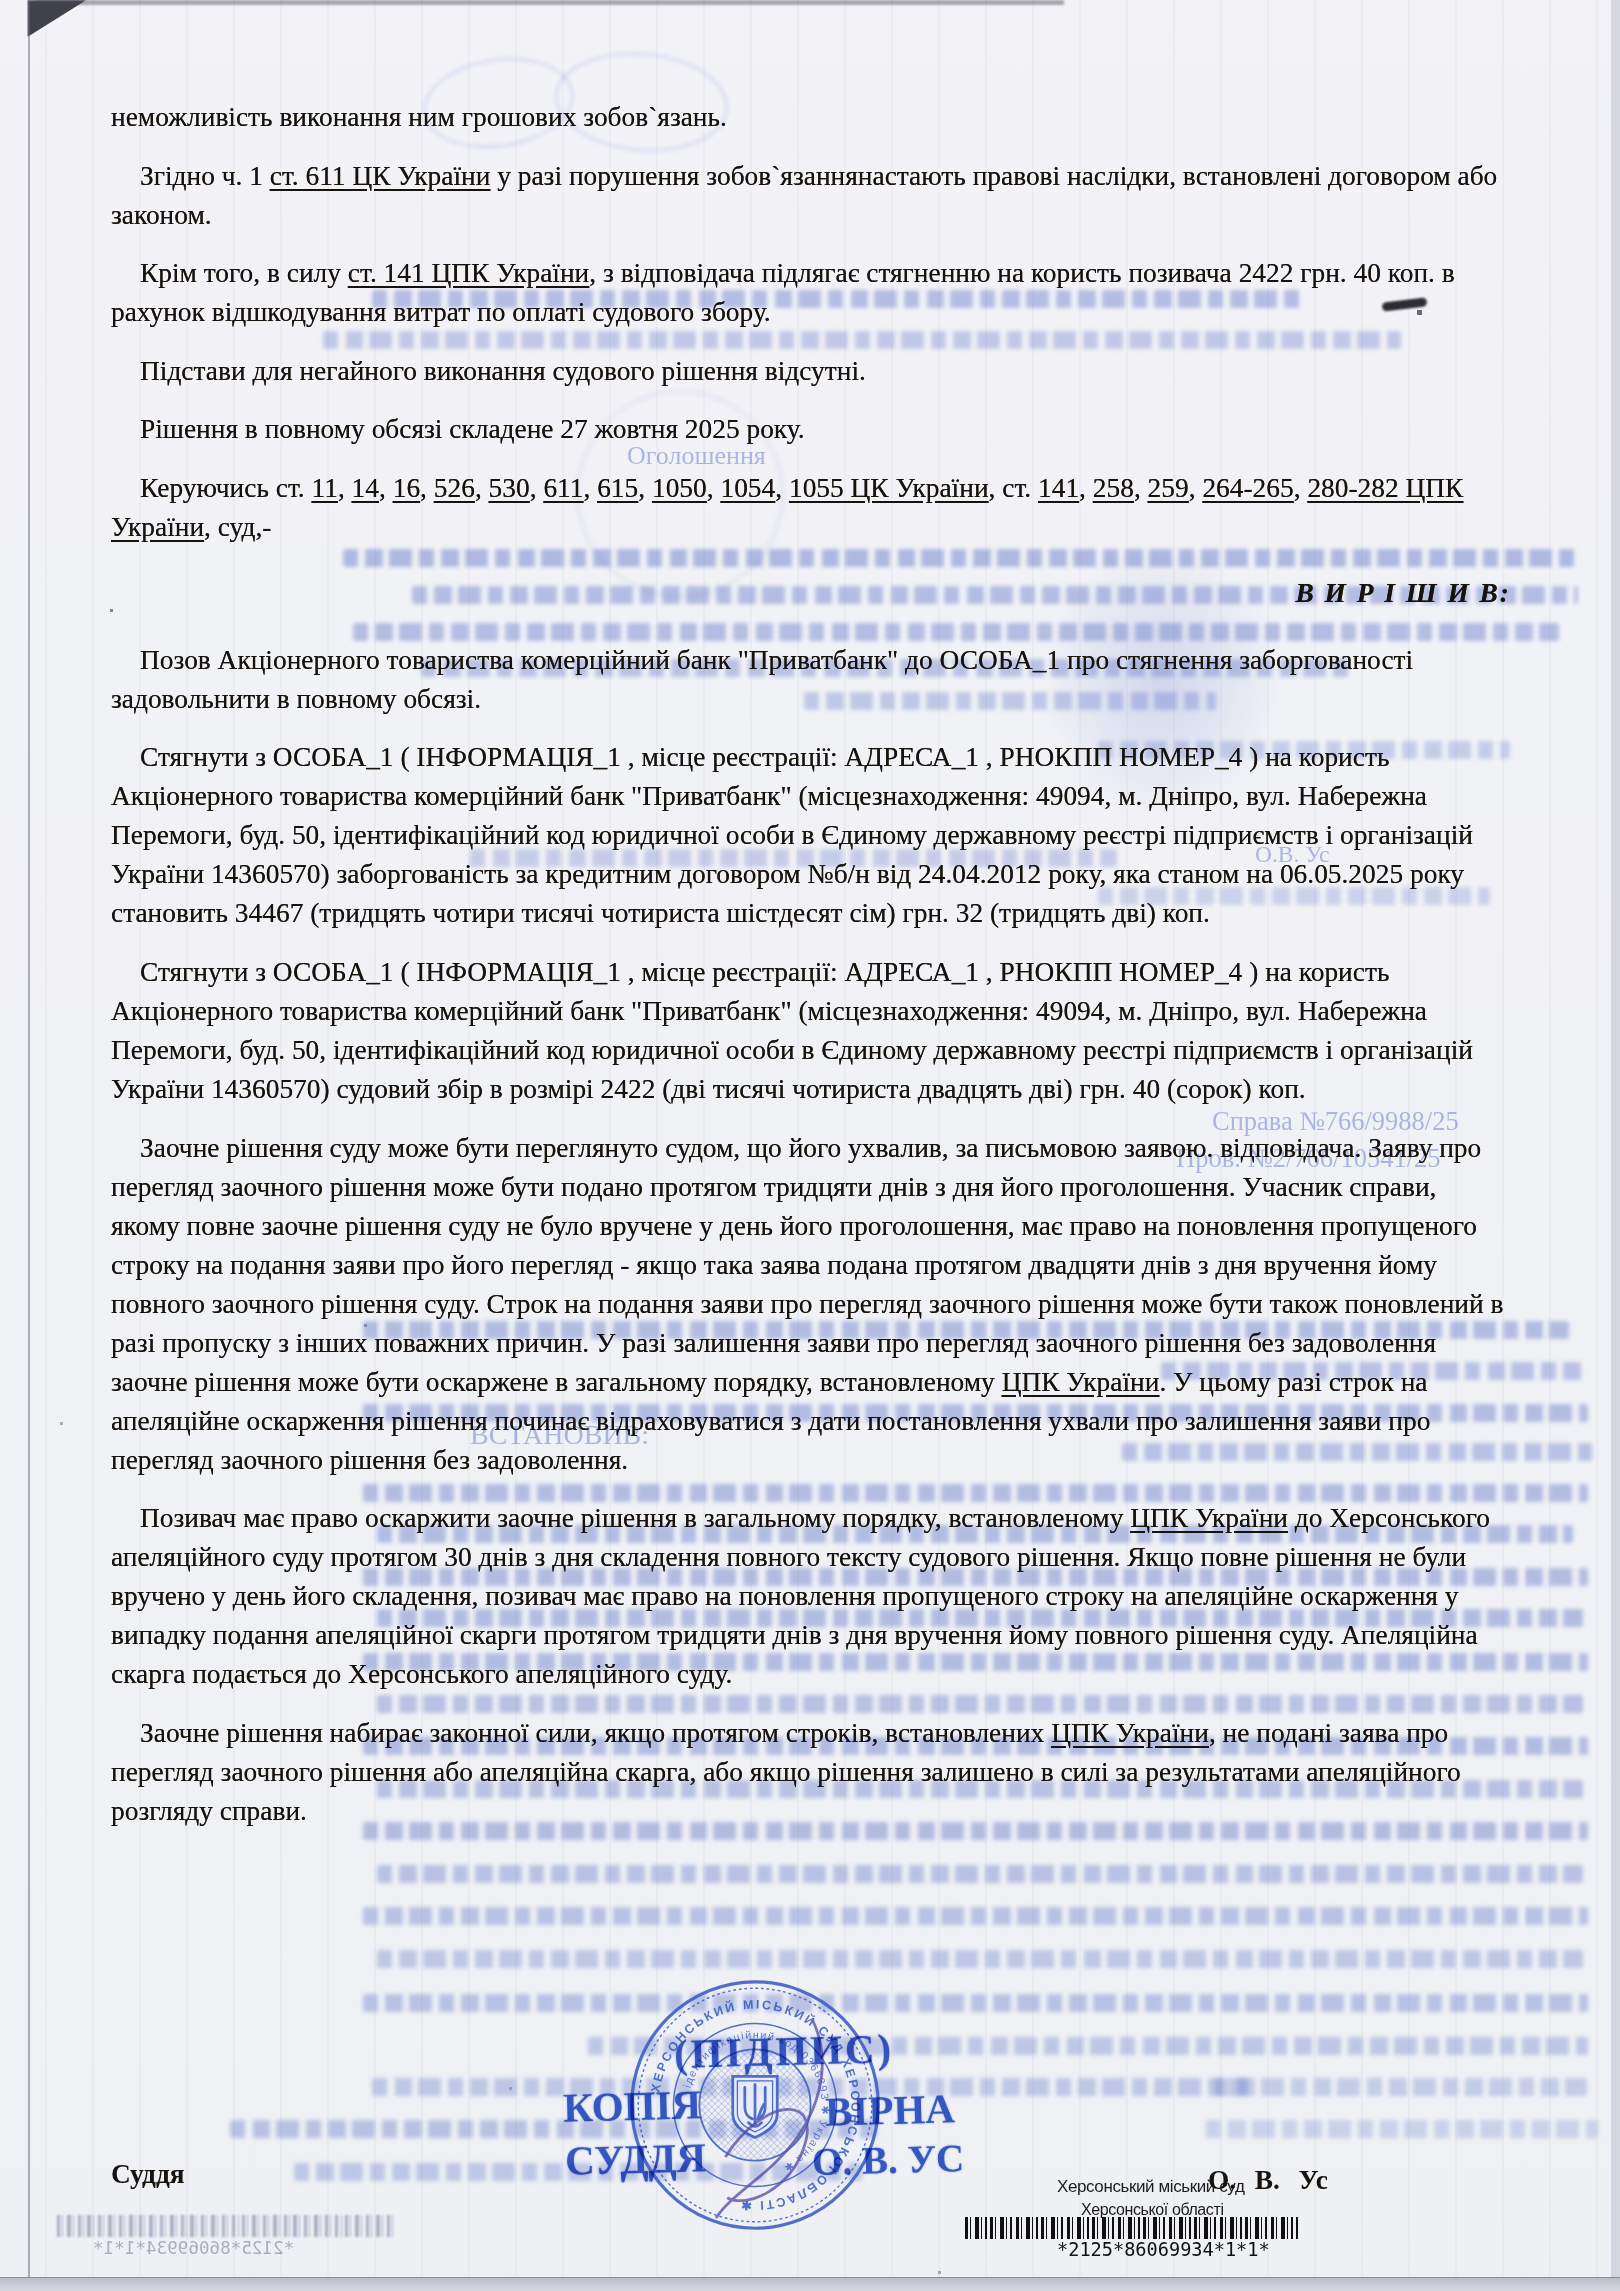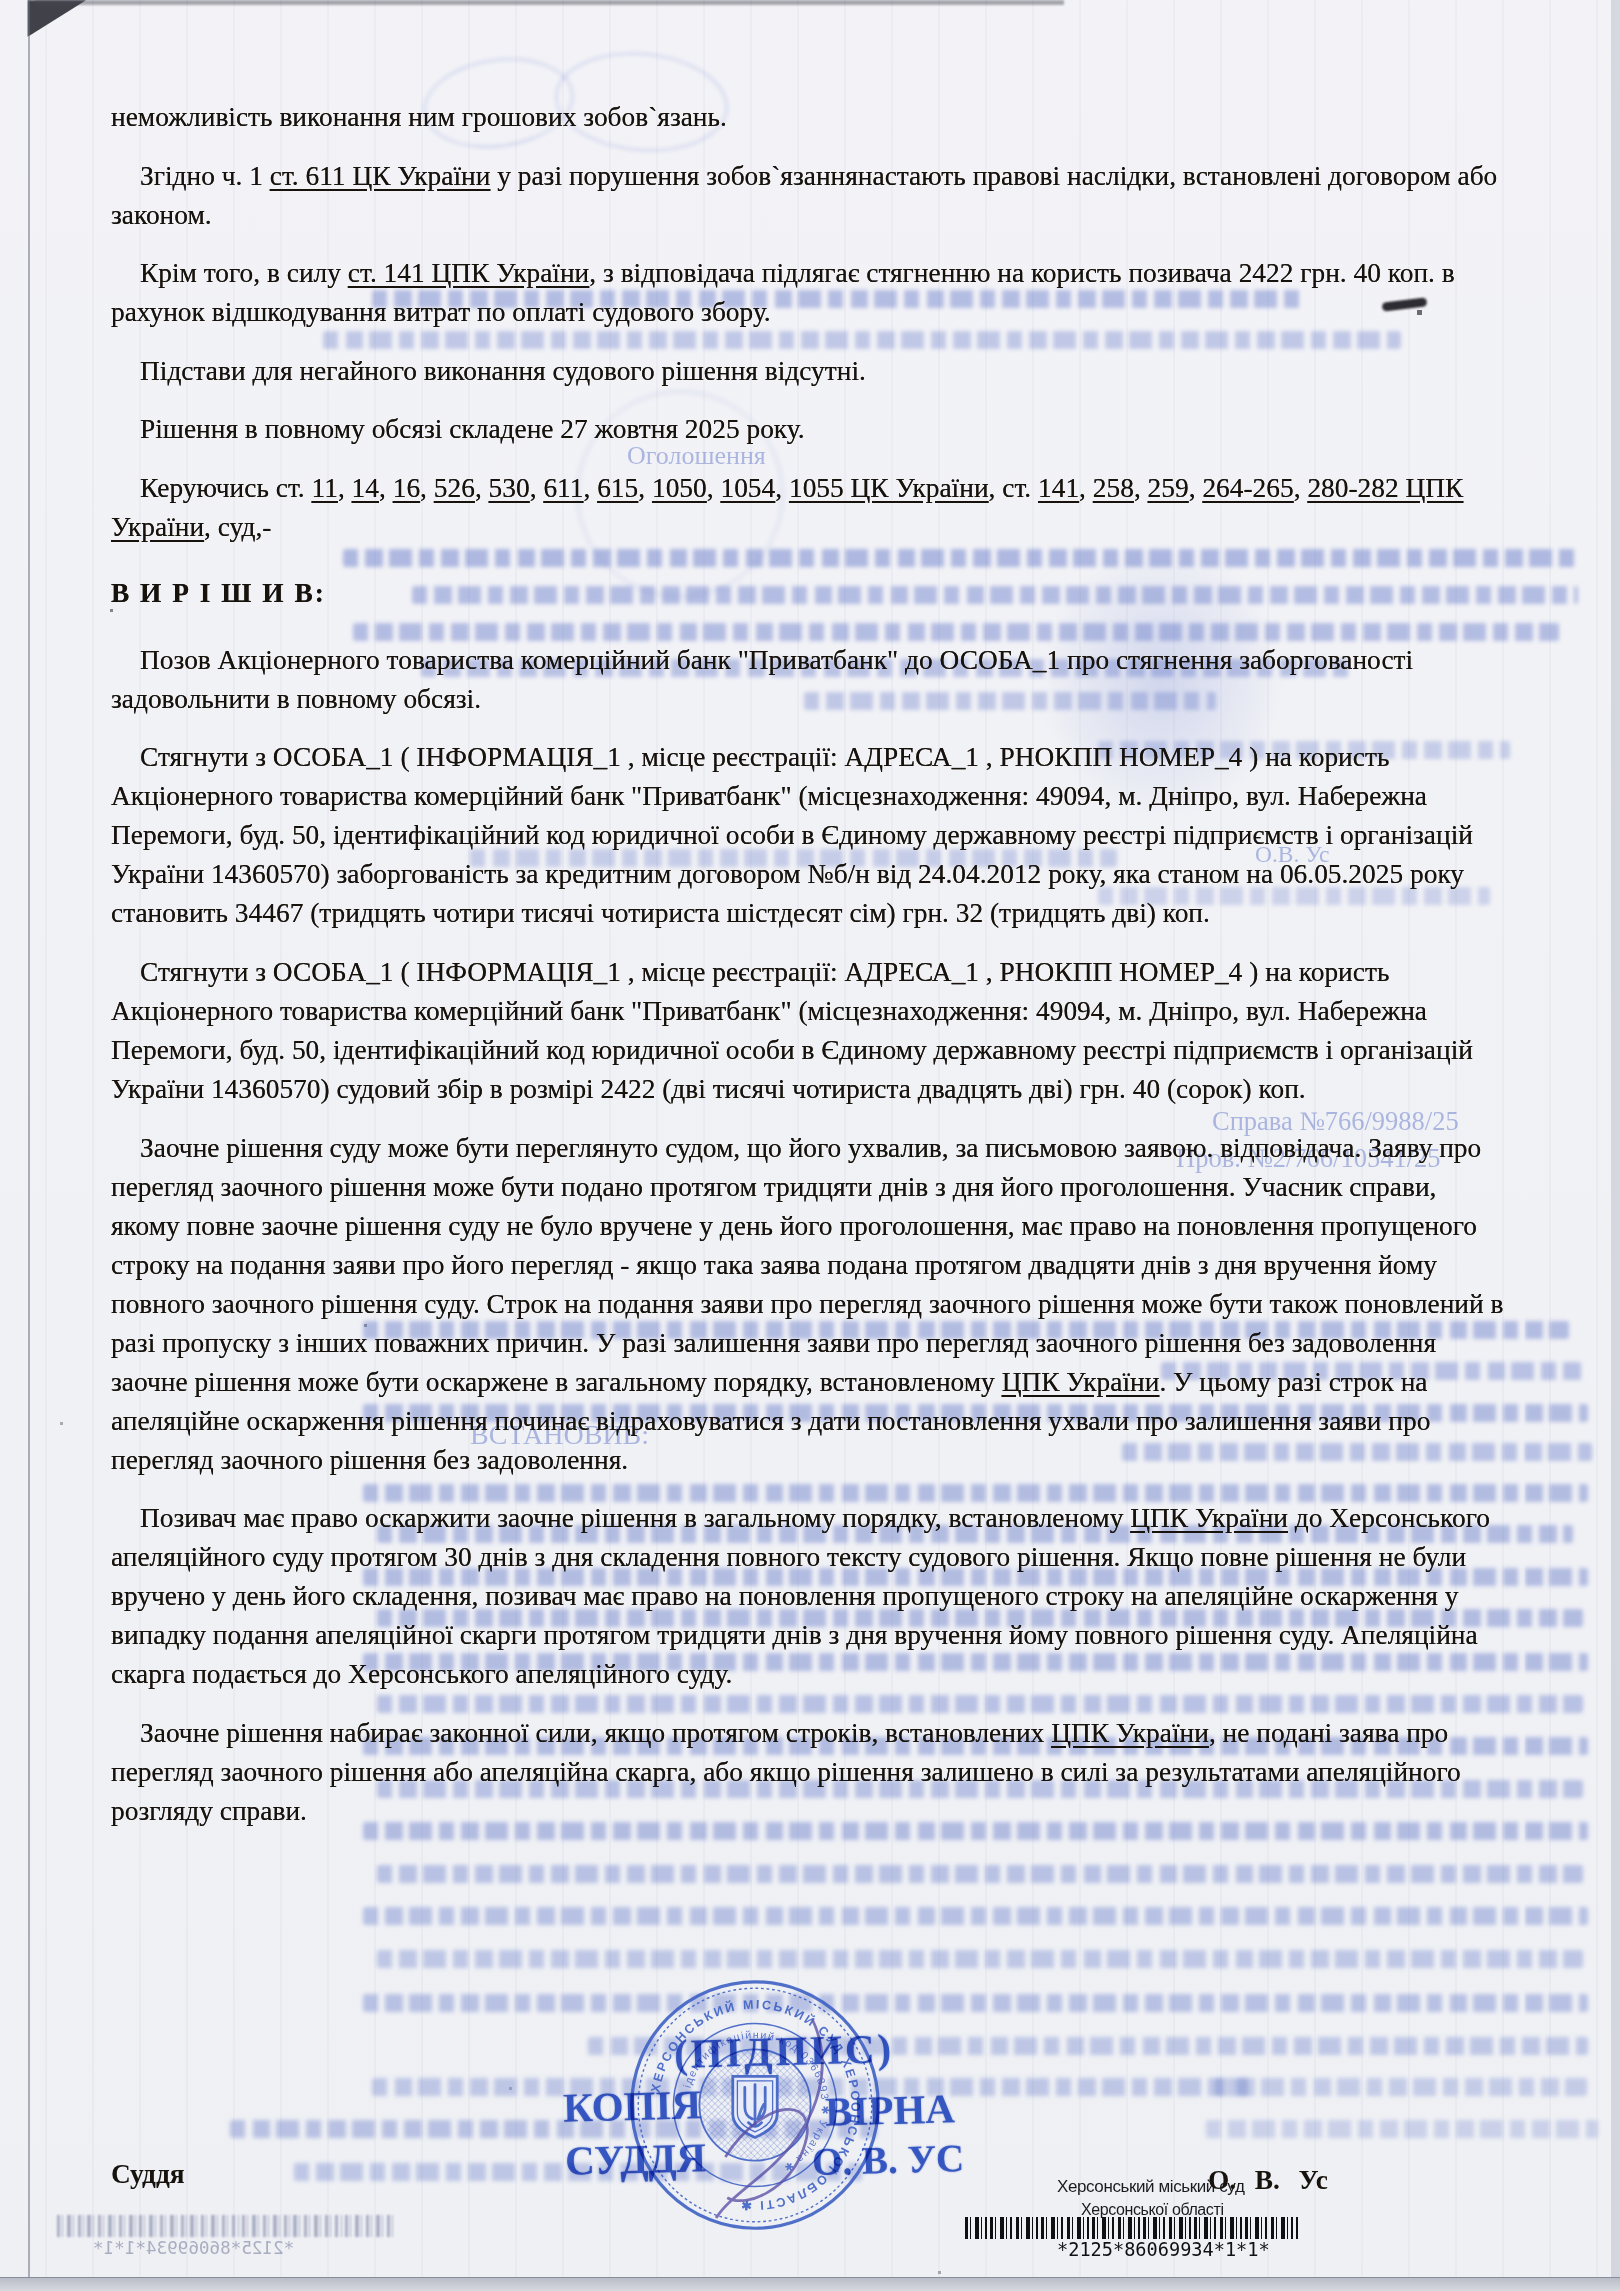--- a/index.html
+++ b/index.html
@@ -35,21 +35,21 @@
   .ghost-barcode{position:absolute;left:57px;top:2215px;width:339px;height:21.6px;opacity:.4;filter:blur(1px);
     background:repeating-linear-gradient(90deg,#45507e 0 2.9px,transparent 2.9px 4.9px,#45507e 4.9px 5.9px,
       transparent 5.9px 9.8px,#45507e 9.8px 13.7px,transparent 13.7px 15.7px,#45507e 15.7px 16.7px,transparent 16.7px 20.6px);}
   .ghost-barcode-caption{position:absolute;left:93px;top:2238px;transform:scaleX(-1);
     color:rgba(62,72,115,.4);font-family:"DejaVu Sans Mono",monospace;font-size:17.6px;filter:blur(0.5px);}
   
   .doc-body{position:absolute;left:111px;top:76px;width:1400px;}
   .para{margin:0 0 19.6px 0;font-size:27.4px;line-height:39px;text-indent:29px;
     text-shadow:0 0 0.4px rgba(23,18,12,.8);}
   .para.noindent{text-indent:0;margin-top:22px;}
-  .para.center{text-align:left;text-indent:0;font-weight:bold;letter-spacing:2px;margin:27.4px 0;}
+  .para.center{text-align:right;text-indent:0;font-weight:bold;letter-spacing:2px;margin:27.4px 0;font-style:italic;}
   .para .u{text-decoration:underline;text-underline-offset:3.9px;}
   
   .judge-label{position:absolute;left:111px;top:2159px;font-size:27.4px;font-weight:bold;}
   .court-line1{position:absolute;left:1057px;top:2177px;font-family:"Liberation Sans",sans-serif;
     font-size:17px;letter-spacing:-0.4px;color:#1b1b1f;}
   .court-line2{position:absolute;left:1081px;top:2201px;font-family:"Liberation Sans",sans-serif;
     font-size:16px;letter-spacing:-0.4px;color:#1b1b1f;}
   .judge-name{position:absolute;left:1208px;top:2165px;font-size:27.4px;font-weight:bold;word-spacing:11.8px;}
   .barcode{position:absolute;left:965px;top:2217px;width:333px;height:21.6px;
     background:repeating-linear-gradient(90deg,#101013 0 2.9px,transparent 2.9px 4.9px,#101013 4.9px 5.9px,

